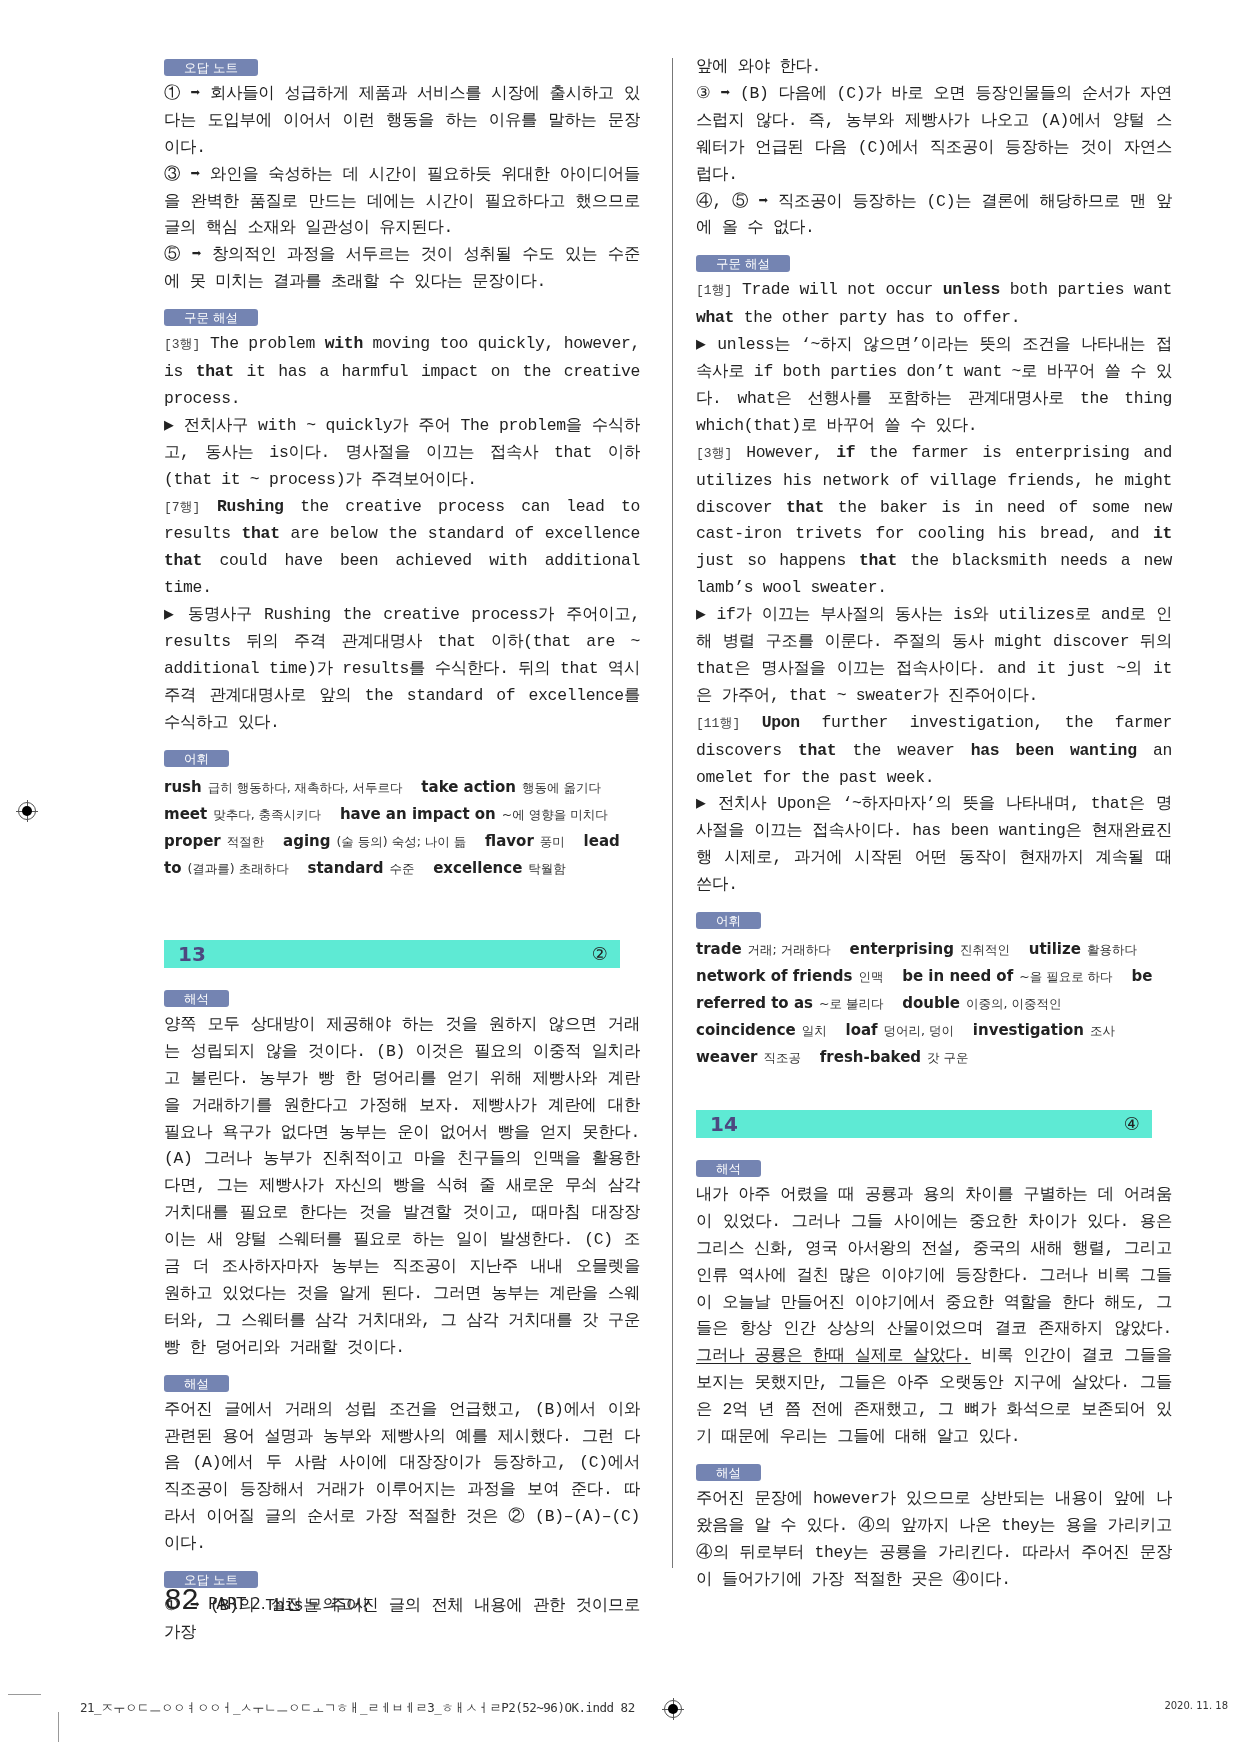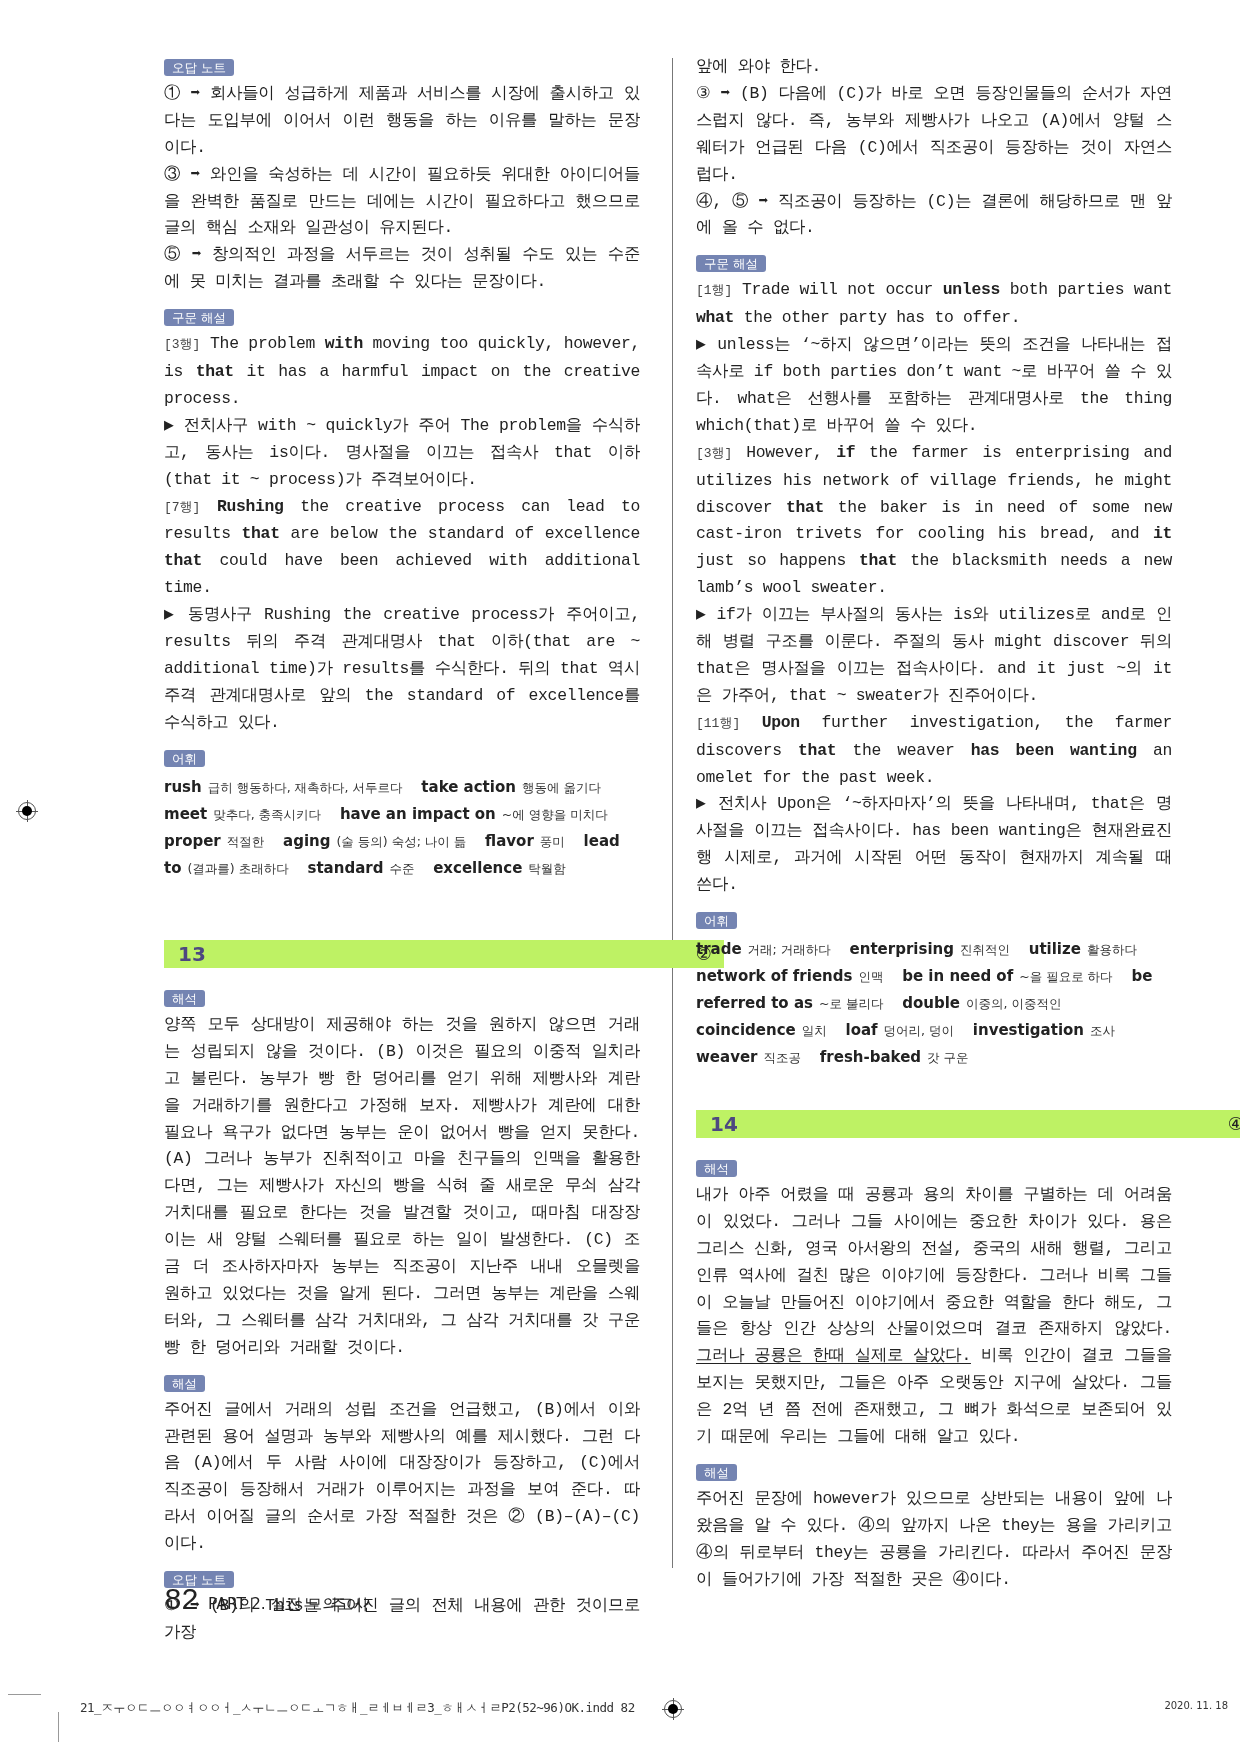--- a/index.html
+++ b/index.html
@@ -3,29 +3,29 @@
 <meta charset="utf-8">
 <style>
   html, body { margin: 0; padding: 0; background: #ffffff; }
   body { width: 1240px; height: 1754px; position: relative; overflow: hidden;
          font-family: "DejaVu Sans", "Liberation Sans", sans-serif; color: #222; }
   .col { position: absolute; top: 54px; width: 476px; font-size: 16.4px; line-height: 26.9px; letter-spacing: -0.3px; }
   .col.left { left: 164px; }
   .col.right { left: 696px; }
   .divider { position: absolute; left: 672px; top: 58px; width: 1px; height: 1510px; background: #777; }
   .tag { display: inline-block; background: #7484b2; color: #fff; font-size: 12.5px; line-height: 17px;
-         padding: 0 8px; border-radius: 3px; margin: 4px 0 3px; letter-spacing: 0; }
+         padding: 0 20px; border-radius: 3px; margin: 4px 0 3px; letter-spacing: 0; }
   .p { margin: 0; text-align: justify; font-family: Liberation Mono, monospace; }
   .gap { height: 8px; }
   .lineref { font-size: 13px; color: #444; letter-spacing: 0; }
   b { font-weight: bold; }
   .vocab { margin: 2px 0 0; font-size: 15px; line-height: 27px; letter-spacing: 0; }
   .vocab .w { font-weight: bold; }
   .vocab .m { font-size: 12.5px; color: #333; margin: 0 14px 0 6px; }
-  .qbar { position: absolute; height: 28px; background: #bef264; width: 560px; }
+  .qbar { position: absolute; height: 28px; background: #5eead4; width: 456px; }
   .qbar .num { position: absolute; left: 14px; top: 2px; font-family: "DejaVu Sans", sans-serif; font-weight: bold; font-size: 20px; color: #4d4880; }
   .qbar .ans { position: absolute; right: 12px; top: 3px; font-size: 18px; color: #222; }
   .u { text-decoration: underline; text-underline-offset: 3px; }
   .footer-num { position: absolute; left: 164px; top: 1584px; font-size: 30px; font-family: Liberation Mono, monospace; color: #222; letter-spacing: -1px; }
   .footer-part { position: absolute; left: 208px; top: 1594px; font-size: 15.5px; color: #222; }
   .slug { position: absolute; left: 80px; top: 1700px; font-size: 12.5px; color: #333; font-family: "DejaVu Sans Mono", monospace; letter-spacing: -0.5px; }
   .slug-date { position: absolute; right: 12px; top: 1700px; font-size: 10px; color: #333; }
   .crop-h { position: absolute; left: 8px; top: 1694px; width: 33px; height: 1px; background: #999; }
   .crop-v { position: absolute; left: 58px; top: 1712px; width: 1px; height: 30px; background: #999; }
   .reg { position: absolute; width: 22px; height: 22px; }

